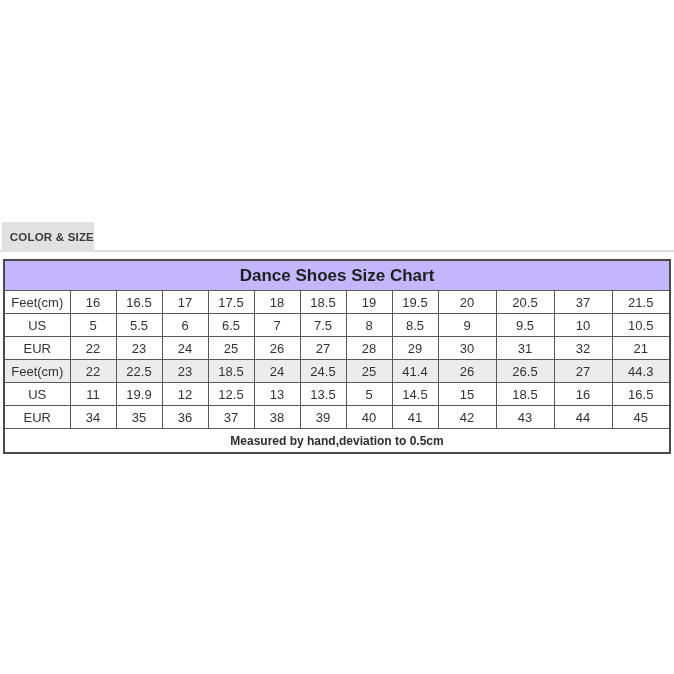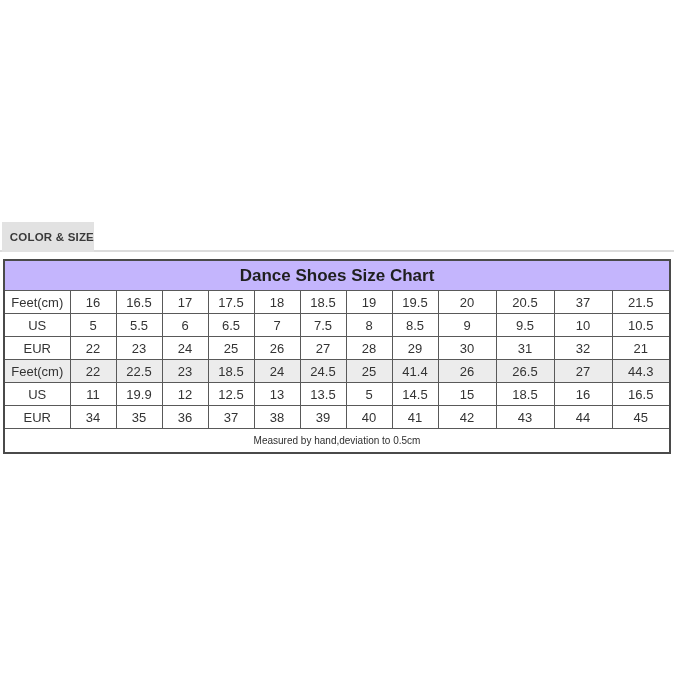--- a/index.html
+++ b/index.html
@@ -71,22 +71,23 @@
     font-weight: bold;
     font-size: 17px;
     color: #1f1f1f;
     height: 29px;
   }
   table.size-chart tr.shaded td {
     background: #ececec;
   }
   table.size-chart td.footnote-cell {
     height: 23px;
-    font-size: 10px;
+    font-size: 12px;
     color: #2e2e2e;
+    font-weight: bold;
   }
   col.c-label { width: 66px; }
   col.c-narrow { width: 46px; }
   col.c-wide { width: 58px; }
 </style>
 </head>
 <body>
 
 <div class="tab-strip">
   <div class="strip-line"></div>

